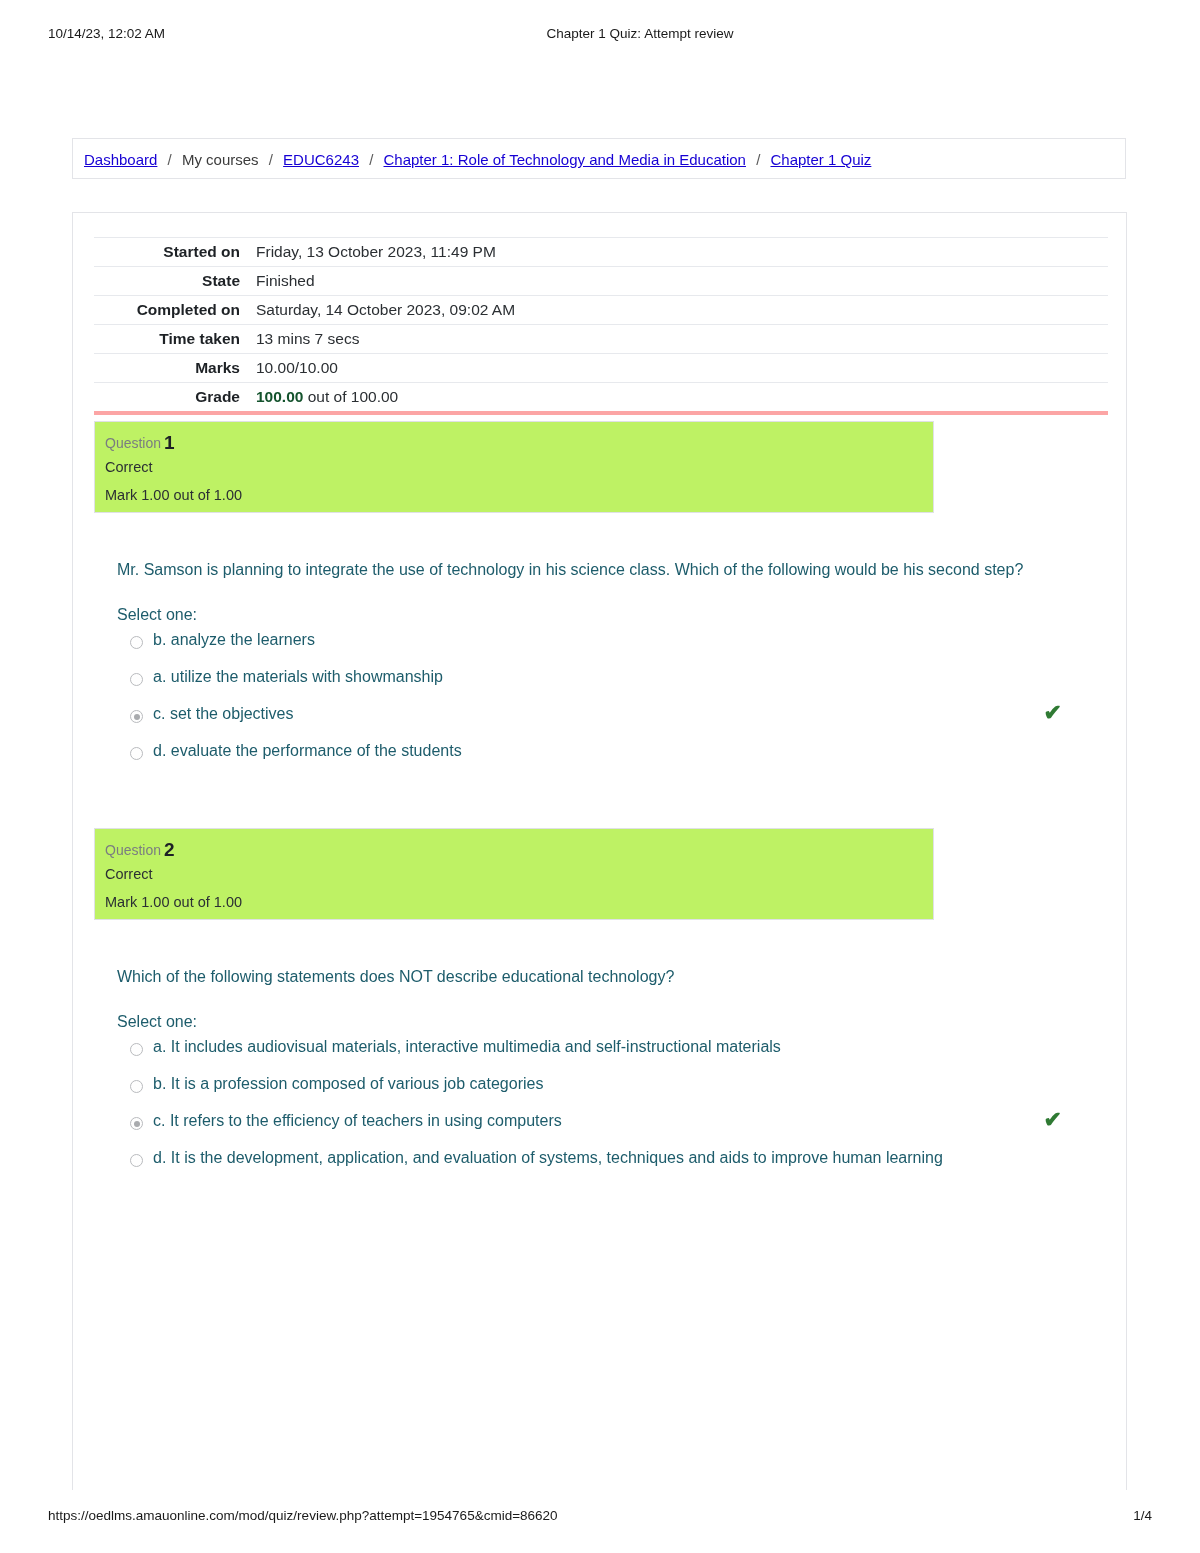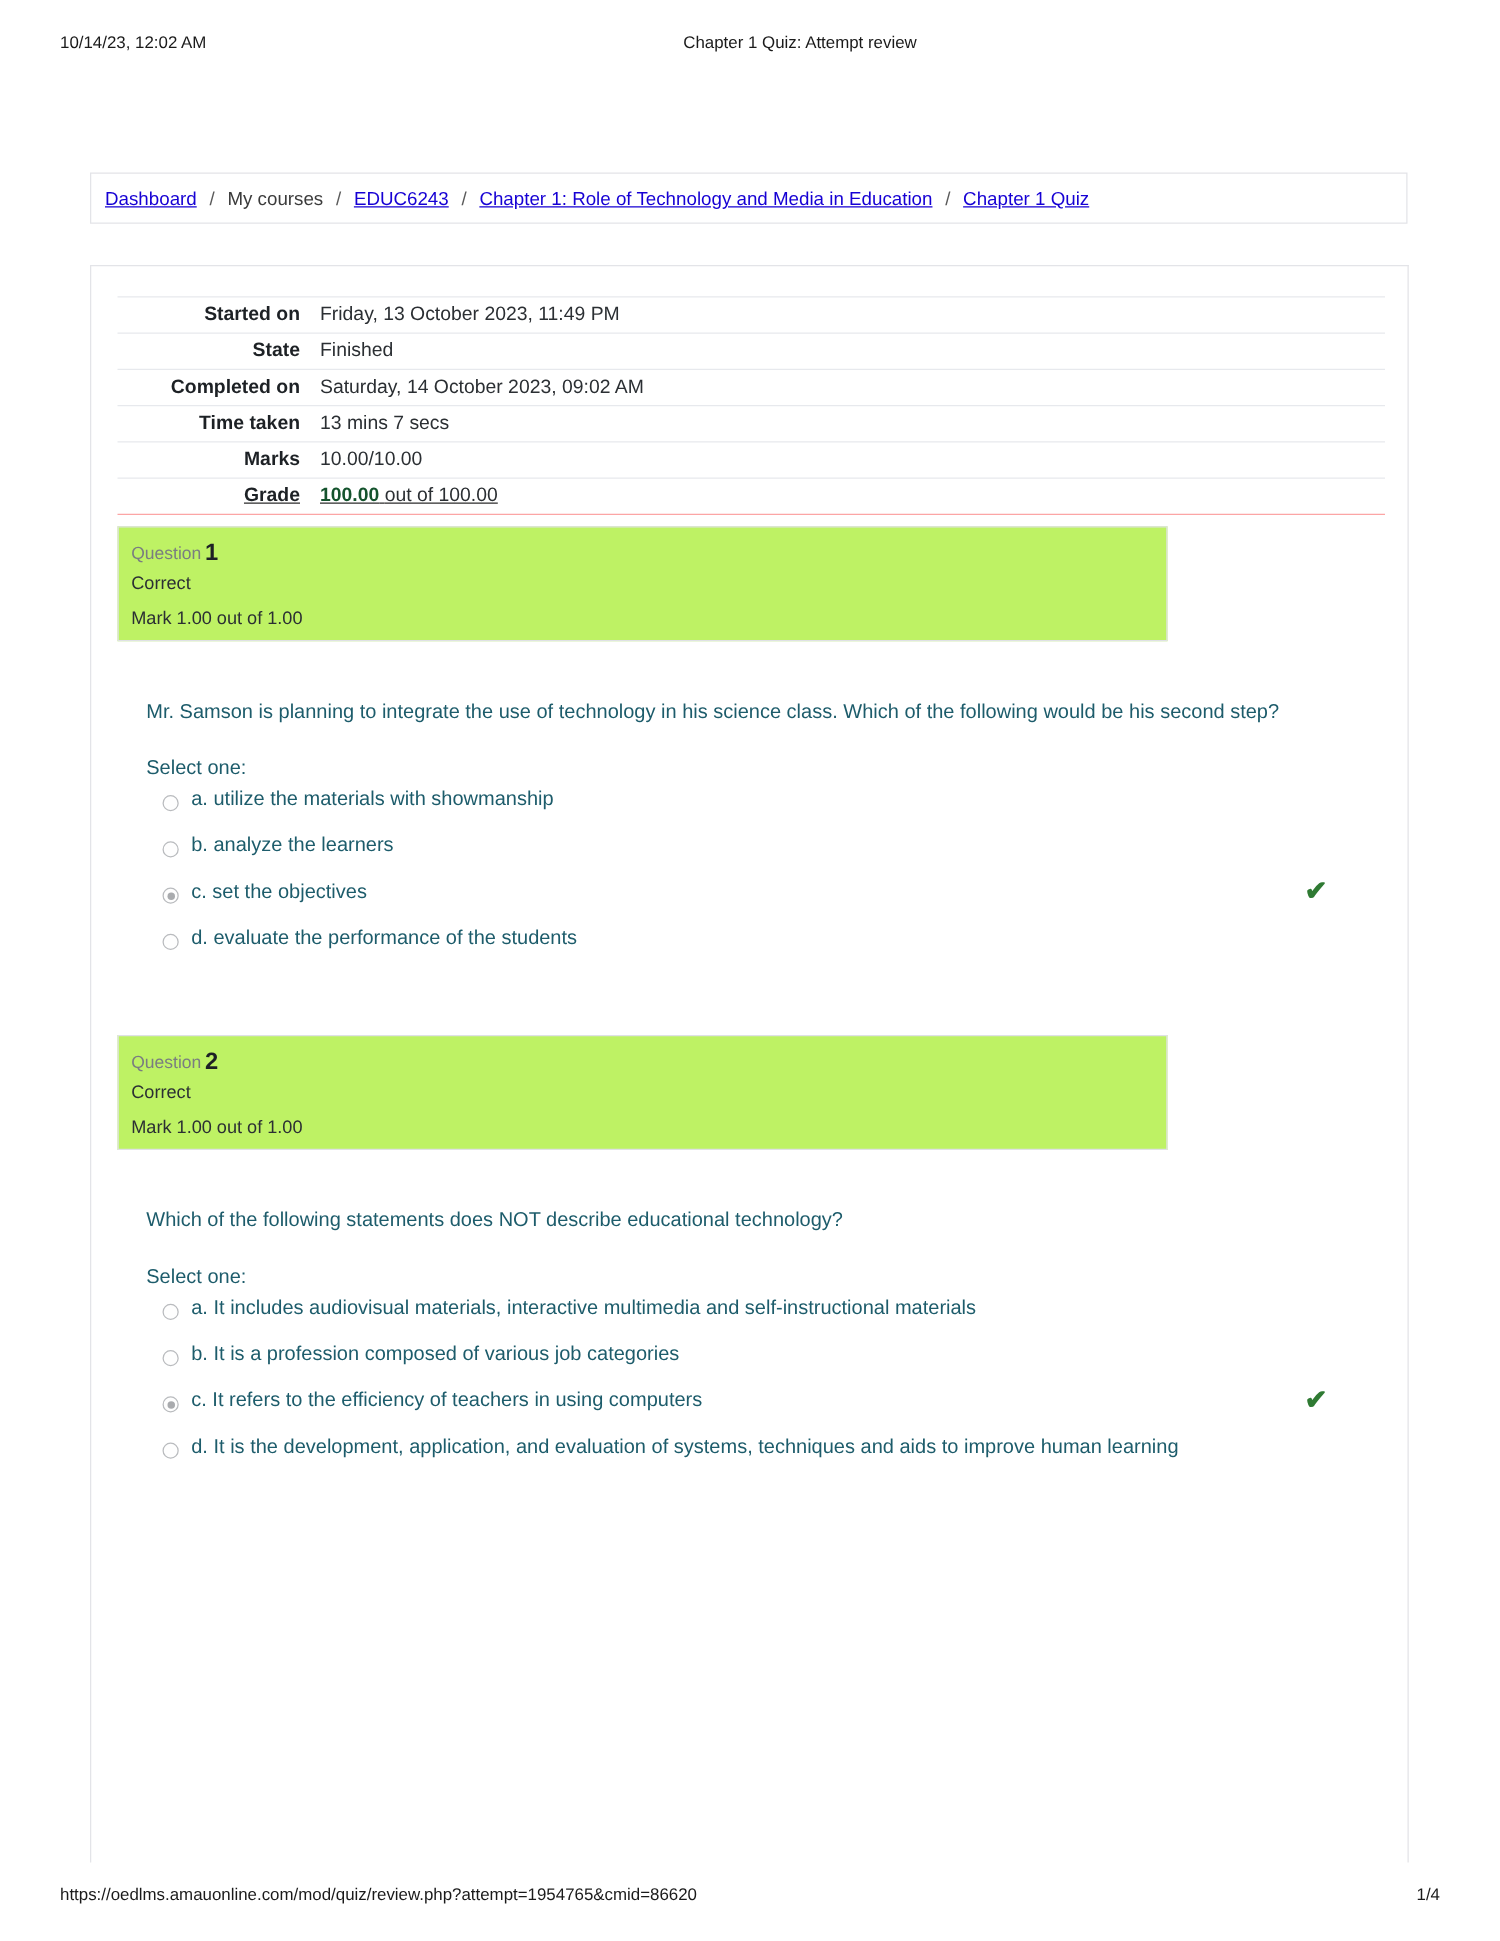--- a/index.html
+++ b/index.html
@@ -116,22 +116,21 @@
     position: absolute;
     left: 21px;
     top: 24px;
     width: 1014px;
     border-collapse: collapse;
   }
   .quiz-summary tr {
     border-top: 1px solid #e7e9ed;
   }
   .quiz-summary tr:last-child {
-    border-bottom: 1px solid #fca5a5;
-    text-decoration: underline;
+    border-bottom: 4px solid #fca5a5;
   }
   .quiz-summary th {
     text-align: right;
     font-weight: bold;
     font-size: 15.5px;
     color: #1d2125;
     padding: 5px 8px 5px 0;
     width: 146px;
     vertical-align: middle;
     white-space: nowrap;
@@ -330,26 +329,26 @@
       <div class="q-mark">Mark 1.00 out of 1.00</div>
     </div>
 
     <div class="q-body" style="top:138px;">
       <div class="q-text">Mr. Samson is planning to integrate the use of technology in his science class. Which of the following would be his second step?</div>
       <div class="q-answer-label">Select one:</div>
       <div class="q-options">
 
         <div class="q-option">
           <span class="radio"></span>
+          <span class="opt-text">b. analyze the learners</span>
+        </div>
+
+        <div class="q-option">
+          <span class="radio"></span>
           <span class="opt-text">a. utilize the materials with showmanship</span>
-        </div>
-
-        <div class="q-option">
-          <span class="radio"></span>
-          <span class="opt-text">b. analyze the learners</span>
         </div>
 
         <div class="q-option">
           <span class="radio checked"></span>
           <span class="opt-text">c. set the objectives</span>
           <span class="correct-tick">✔</span>
         </div>
 
         <div class="q-option">
           <span class="radio"></span>

